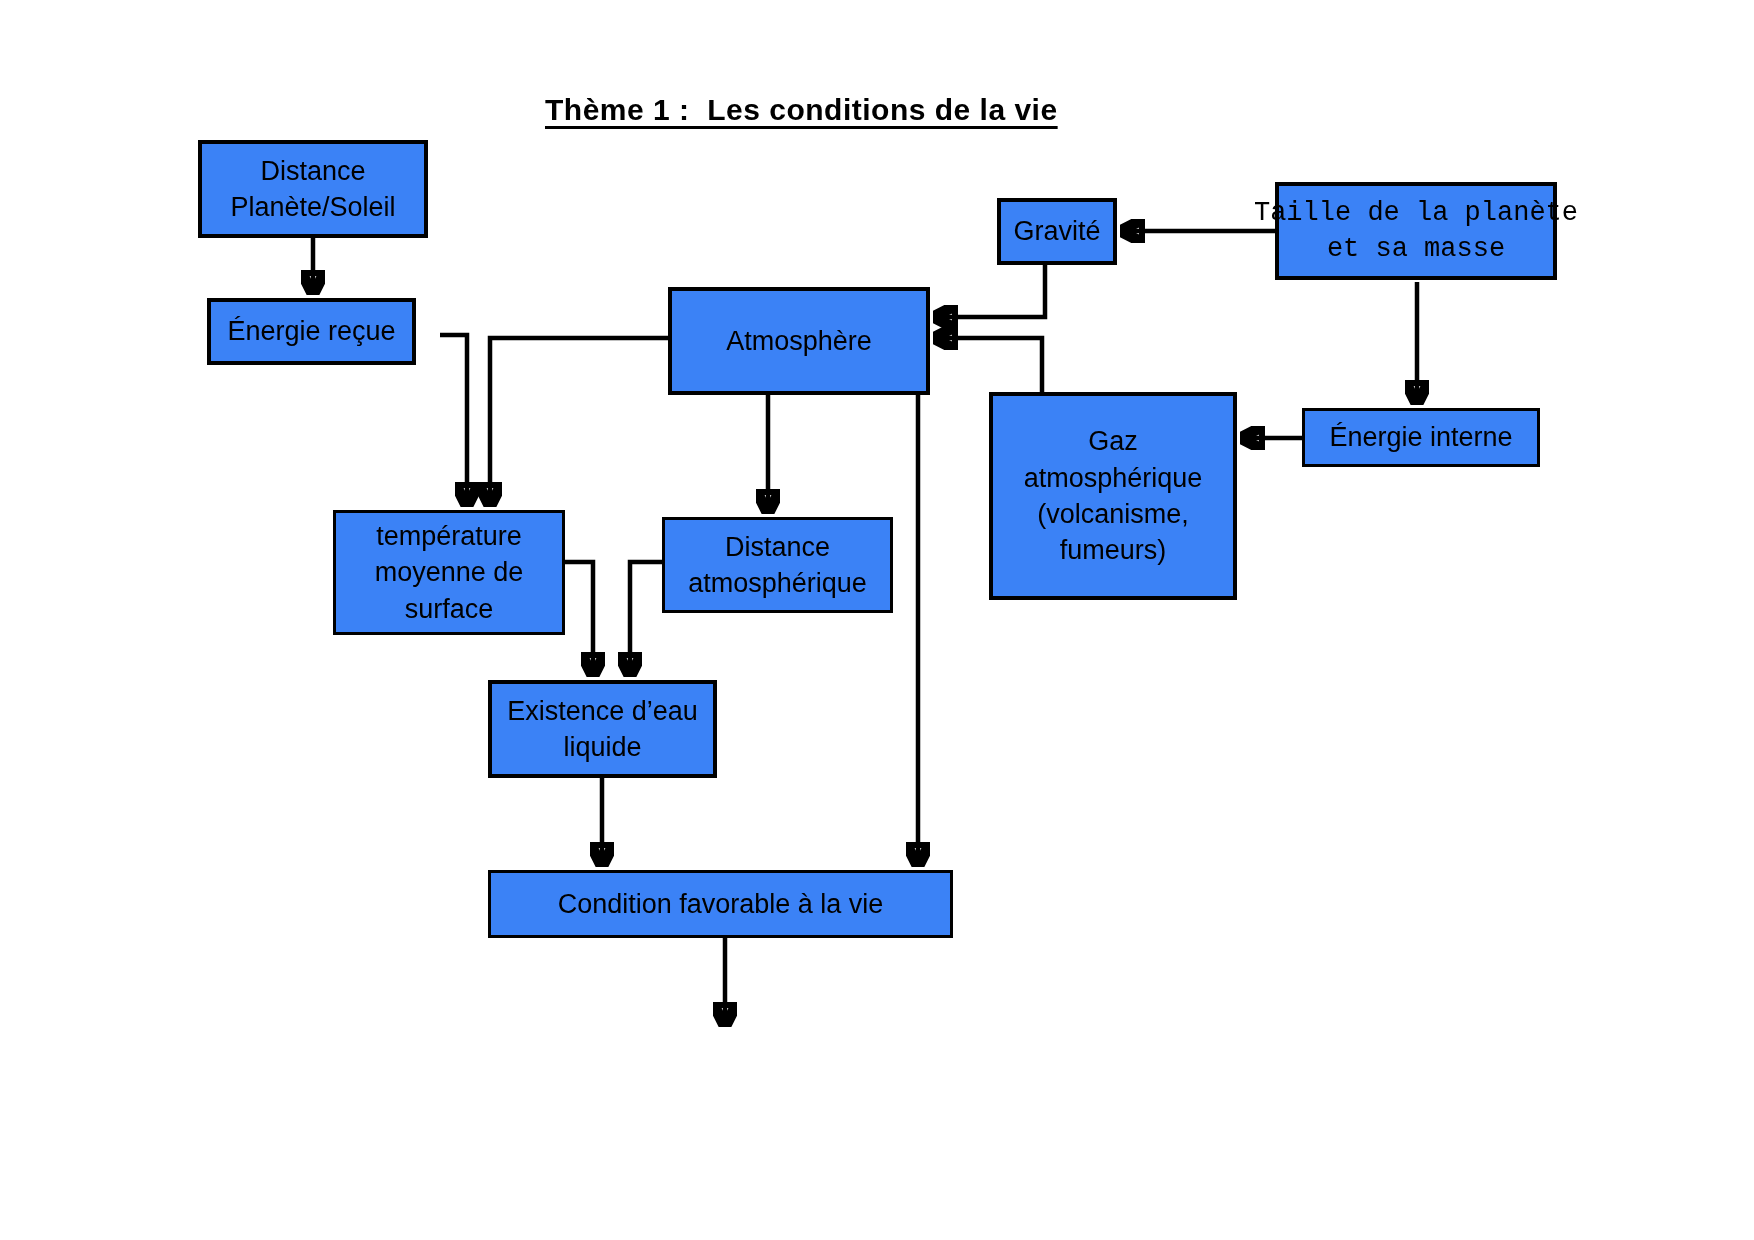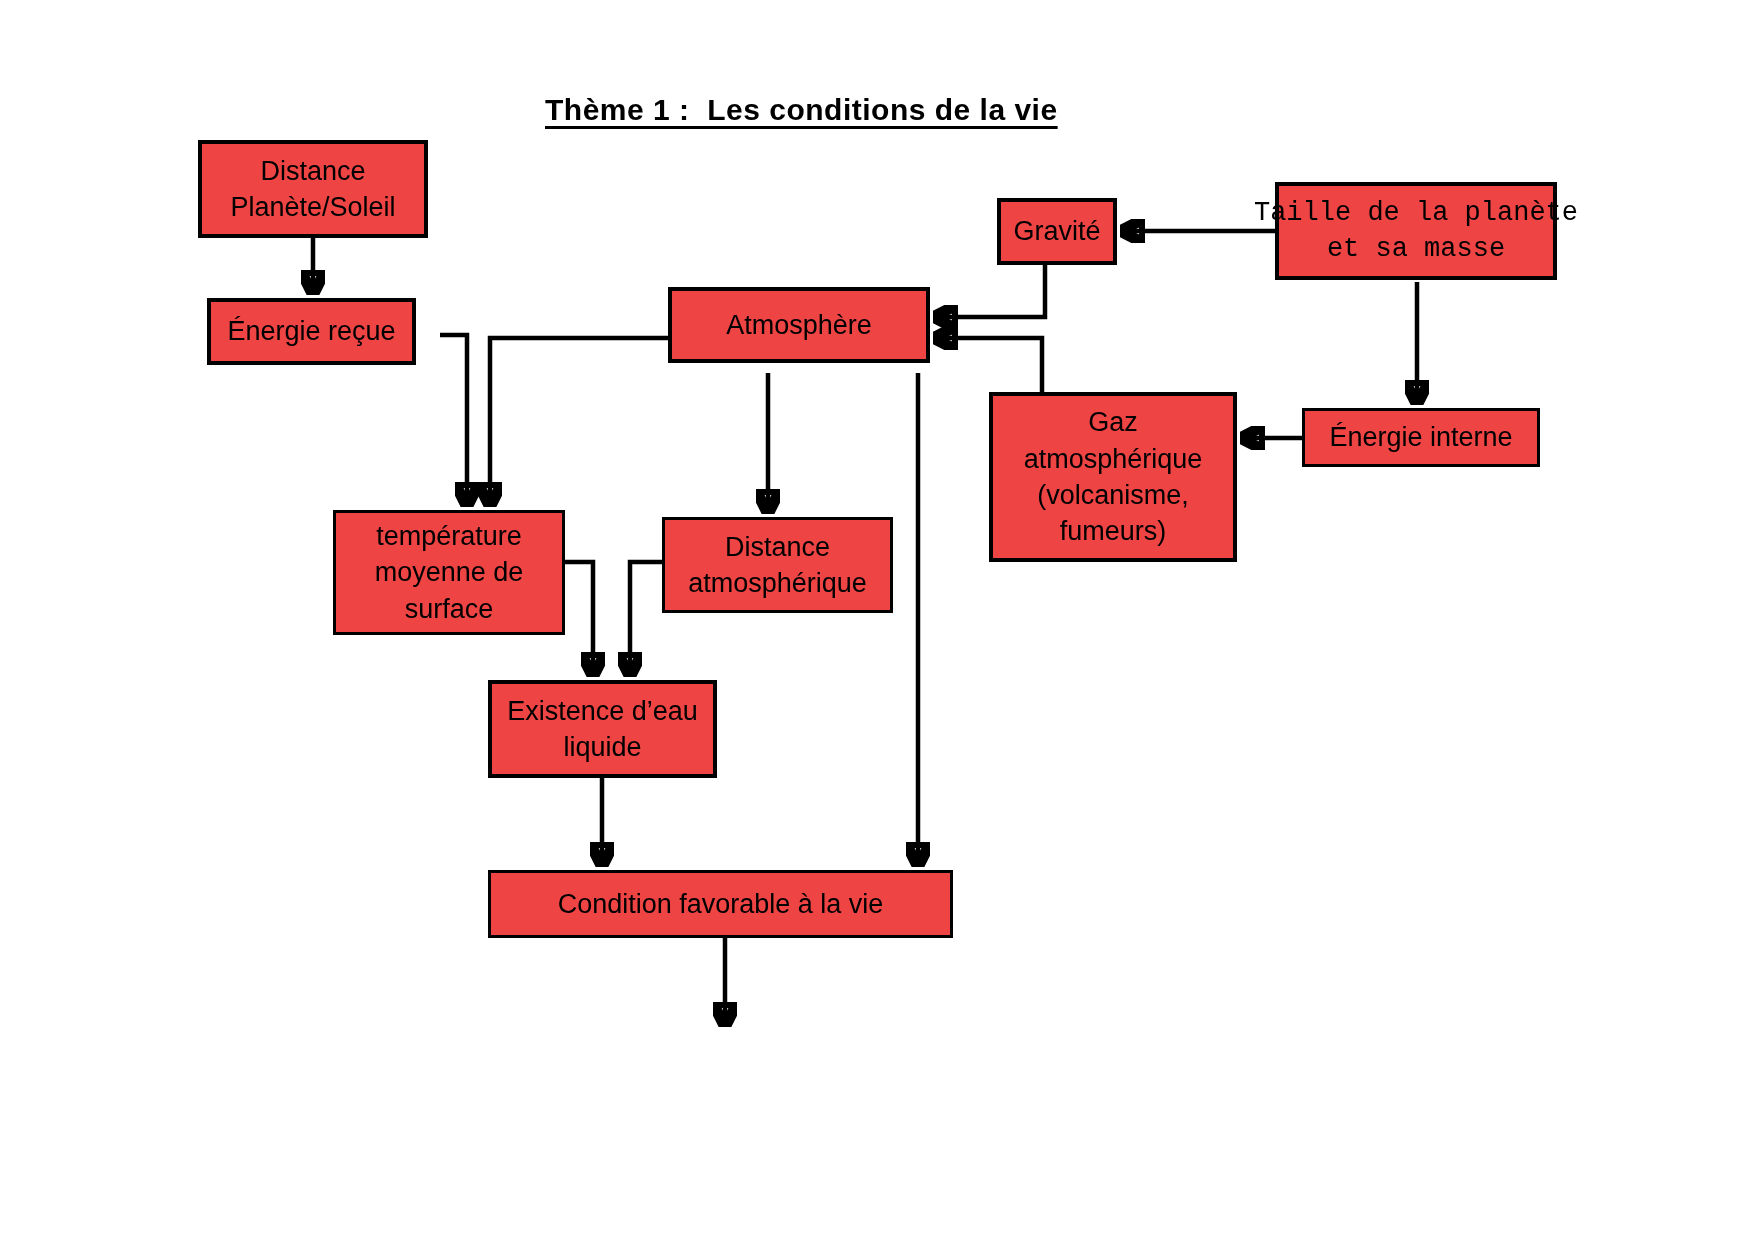--- a/index.html
+++ b/index.html
@@ -27,21 +27,21 @@
     letter-spacing: 0.5px;
     text-decoration: underline;
     text-decoration-thickness: 3px;
     text-underline-offset: 6px;
     white-space: pre;
   }
   .node {
     position: absolute;
     box-sizing: border-box;
     border: 4px solid #000000;
-    background: #ef4444;
+    background: #3b82f6;
     display: flex;
     align-items: center;
     justify-content: center;
     text-align: center;
     font-size: 27px;
     line-height: 1.35;
     white-space: pre;
   }
   .node.thin { border-width: 3px; }
   svg.edges {
@@ -86,28 +86,28 @@
     <path d="M602,776 L602,866" marker-end="url(#ah)"></path>
     <path d="M918,373 L918,866" marker-end="url(#ah)"></path>
     <path d="M725,936 L725,1026" marker-end="url(#ah)"></path>
   </svg>
 
   <div class="node" style="left:198px; top:140px; width:230px; height:98px;">Distance
 Planète/Soleil</div>
 
   <div class="node" style="left:207px; top:298px; width:209px; height:67px;">Énergie reçue</div>
 
-  <div class="node" style="left:668px; top:287px; width:262px; height:76px;">Atmosphère</div>
+  <div class="node" style="left:668px; top:287px; width:262px; height:108px;">Atmosphère</div>
 
   <div class="node" style="left:997px; top:198px; width:120px; height:67px;">Gravité</div>
 
   <div class="node" style="left:1275px; top:182px; width:282px; height:98px;font-family:Liberation Mono, monospace;">Taille de la planète
 et sa masse</div>
 
-  <div class="node" style="left:989px; top:392px; width:248px; height:170px;">Gaz
+  <div class="node" style="left:989px; top:392px; width:248px; height:208px;">Gaz
 atmosphérique
 (volcanisme,
 fumeurs)</div>
 
   <div class="node thin" style="left:1302px; top:408px; width:238px; height:59px;">Énergie interne</div>
 
   <div class="node thin" style="left:333px; top:510px; width:232px; height:125px;">température
 moyenne de
 surface</div>
 

